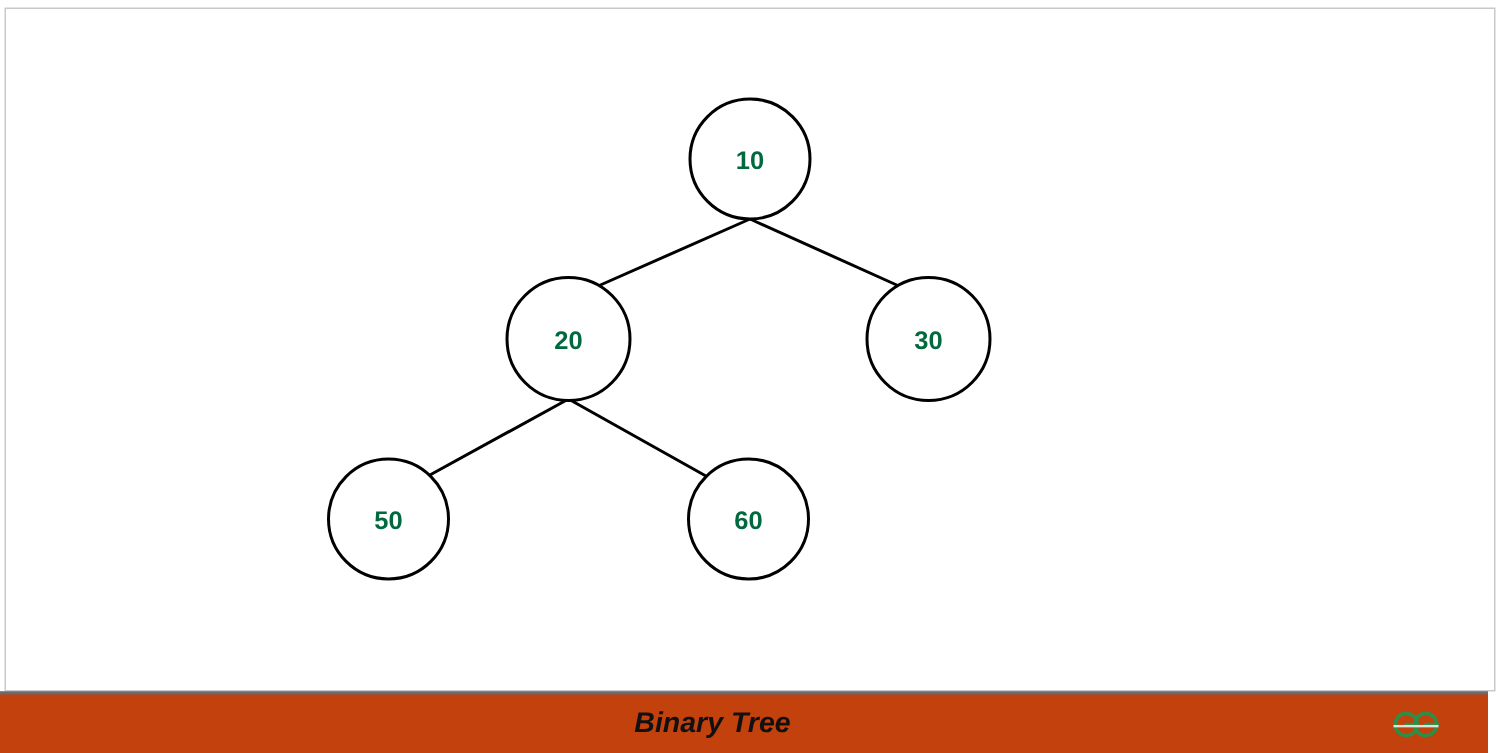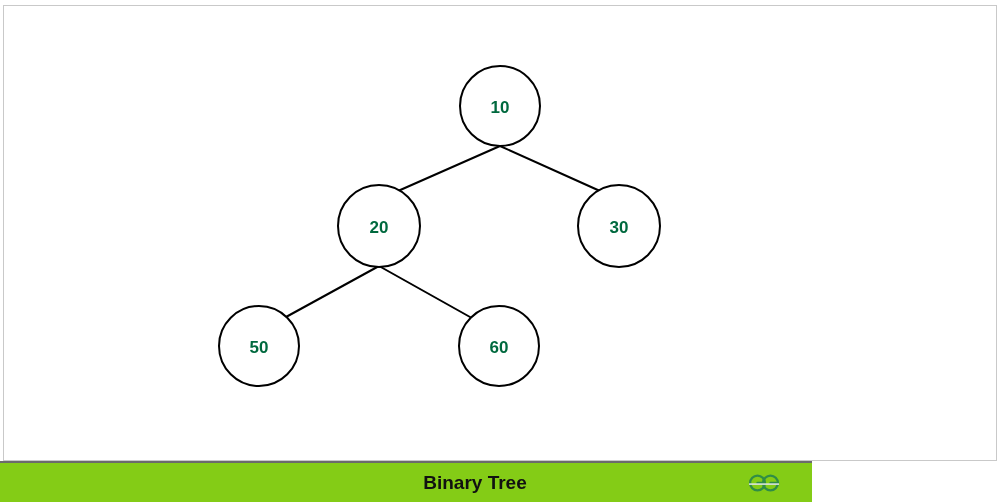--- a/index.html
+++ b/index.html
@@ -61,25 +61,26 @@
     fill: #00693e;
     text-anchor: middle;
     dominant-baseline: central;
   }
 
   
   #caption-bar {
     position: absolute;
     left: 0;
     top: 461px;
-    width: 812px;
+    width: 992px;
     height: 41px;
-    background: #84cc16;
+    background: #c2410c;
     border-top: 2px solid #6b6b6b;
     box-sizing: border-box;
+    font-style: italic;
   }
   #caption-text {
     position: absolute;
     left: 0;
     top: 0;
     width: 950px;
     height: 39px;
     line-height: 39px;
     text-align: center;
     font-family: "Liberation Sans", sans-serif;

